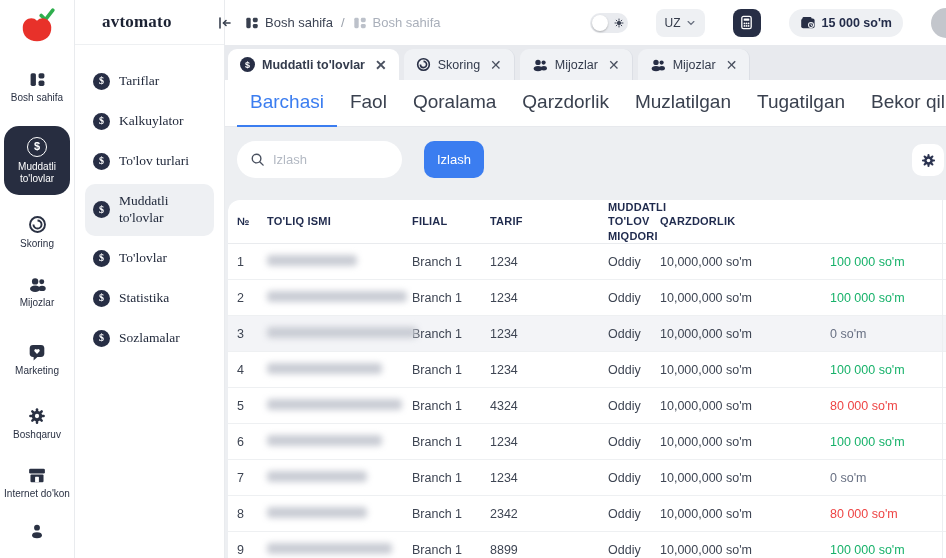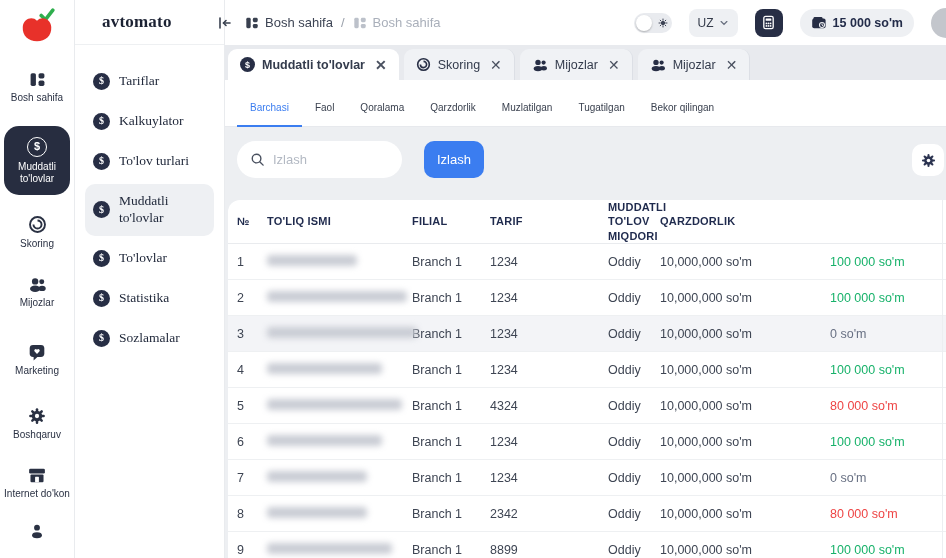--- a/index.html
+++ b/index.html
@@ -33,21 +33,21 @@
   .main { position:absolute; left:225px; top:0; width:721px; height:558px; }
 
   .topbar { height:45px; background:#fff; display:flex; align-items:center; justify-content:space-between; padding-left:-4px; }
   .breadcrumb { display:flex; align-items:center; gap:8px; margin-left:-8px; }
   .collapse-btn { color:#39404f; display:flex; cursor:pointer; margin-right:4px; }
   .crumb { display:flex; align-items:center; gap:6px; font-size:13px; color:#3d4454; cursor:pointer; }
   .crumb .cicon { color:#39404f; display:flex; }
   .crumb.muted { color:#a9afba; }
   .crumb.muted .cicon { color:#bcc1ca; }
   .crumb-sep { color:#9aa0ab; font-size:13px; }
-  .top-actions { display:flex; align-items:center; gap:17px; }
+  .top-actions { display:flex; align-items:center; gap:28px; }
   .toggle { position:relative; width:38px; height:20px; background:#e9ebef; border-radius:10px; cursor:pointer; flex:0 0 auto; }
   .toggle-knob { position:absolute; left:2px; top:2px; width:16px; height:16px; background:#fff; border-radius:50%; box-shadow:0 1px 2px rgba(0,0,0,.25); }
   .toggle-sun { position:absolute; right:4px; top:5px; color:#3c4354; display:flex; }
   .lang { height:28px; background:#eef0f3; border-radius:8px; padding:0 9px; display:flex; align-items:center; gap:5px; font-size:12px; color:#343b4a; cursor:pointer; }
   .lang .chev { color:#6a7180; display:flex; }
   .calc-btn { width:28px; height:28px; border-radius:8px; background:#272e45; display:flex; align-items:center; justify-content:center; cursor:pointer; }
   .balance { height:28px; background:#eef0f3; border-radius:14px; padding:0 11px; display:flex; align-items:center; gap:6px; font-size:12.5px; font-weight:600; color:#232c49; cursor:pointer; }
   .balance .wicon { color:#272e45; display:flex; }
   .avatar { width:30px; height:30px; border-radius:50%; background:#c3c6cc; margin-right:-15px; flex:0 0 auto; cursor:pointer; }
 
@@ -56,21 +56,21 @@
   .tab { height:31px; display:flex; align-items:center; gap:7px; padding:0 12px; font-size:12.5px; color:#333b4c; border-radius:9px 9px 0 0; cursor:pointer; white-space:nowrap; }
   .tab.active { background:#fff; font-weight:600; }
   .tab.inactive { background:#f0f2f5; border-right:1px solid #dcdfe5; margin-left:5px; }
   .tab-dollar { width:15px; height:15px; background:#272e45; color:#fff; font-size:9px; }
   .tab .ticon { color:#272e45; display:flex; }
   .tab-close { font-size:14px; color:#4a5160; margin-left:3px; line-height:1; cursor:pointer; }
 
   
   .content { background:#fff; height:478px; }
   .filters { height:47px; display:flex; align-items:flex-end; padding-left:12px; border-bottom:1px solid #e7e9ed; }
-  .filter-item { padding:0 13px 13px; font-size:10px; color:#3a414f; cursor:pointer; white-space:nowrap; }
+  .filter-item { padding:0 13px 13px; font-size:19px; color:#3a414f; cursor:pointer; white-space:nowrap; }
   .filter-item.active { color:var(--accent); border-bottom:2px solid var(--accent); margin-bottom:-1px; padding-bottom:12px; font-weight:500; }
 
   .graypanel { position:relative; background:#edeff2; height:431px; padding-top:14px; }
   .searchrow { margin-left:12px; display:flex; align-items:center; gap:22px; }
   .searchbox { width:165px; height:37px; background:#fff; border-radius:19px; display:flex; align-items:center; gap:8px; padding:0 13px; }
   .searchbox .sicon { color:#4a5160; display:flex; }
   .searchbox input { border:none; outline:none; flex:1; min-width:0; font-size:13px; font-family:inherit; color:#333; background:transparent; }
   .searchbox input::placeholder { color:#b3b9c3; }
   .search-btn { height:37px; padding:0 13px; border:none; border-radius:10px; background:var(--accent); color:#fff; font-size:13px; font-family:inherit; cursor:pointer; }
   .gear-btn { position:absolute; right:2px; top:17px; width:32px; height:32px; background:#fff; border-radius:10px; display:flex; align-items:center; justify-content:center; color:#2b3350; cursor:pointer; }

